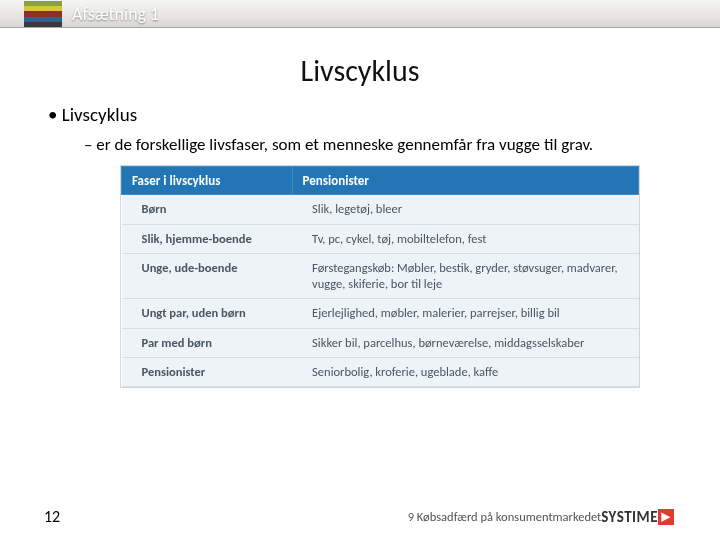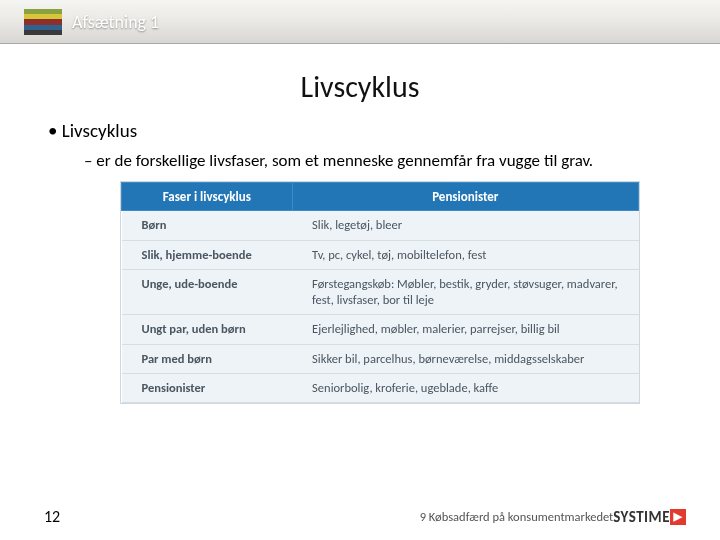--- a/index.html
+++ b/index.html
@@ -4,21 +4,21 @@
 <style>
   * { box-sizing: border-box; margin: 0; padding: 0; }
   body {
     width: 720px; height: 540px;
     font-family: Calibri, Arial, sans-serif;
     background: #fff;
     position: relative;
     overflow: hidden;
   }
   .header-bar {
-    width: 100%; height: 44px;
+    width: 100%; height: 28px;
     background: linear-gradient(to bottom, #f5f5f3 0%, #e9e8e4 50%, #d8d7d3 100%);
     border-bottom: 1px solid #a7a7a5;
     display: flex; align-items: center;
     padding-left: 24px;
   }
   .stripe {
     width: 38px; height: 26px;
     background: linear-gradient(to bottom,
       #8aa13f 0 20%, #d6c63a 20% 40%, #8f2f2b 40% 60%,
       #2f638f 60% 80%, #3a3a3a 80% 100%);
@@ -40,33 +40,33 @@
   .bullet-lv1::before { content: "•  "; }
   .bullet-lv2 {
     font-size: 17px; margin-left: 36px; line-height: 1.25;
     margin-bottom: 10px;
   }
   .bullet-lv2::before { content: "–  "; }
   .tbl-wrap { margin-left: 72px; width: 520px; border: 1px solid #cfd6dc; }
   .tbl { width: 100%; border-collapse: collapse; }
   .tbl th {
     background: #2276b6; color: #fff; font-weight: 600;
-    text-align: center; padding: 6px 10px; font-size: 13px;
+    text-align: left; padding: 6px 10px; font-size: 13px;
     border: 1px solid #3a8bc7;
     margin-top: 31px;
   }
   .tbl td {
     background: #eef3f7; color: #4a5661;
     padding: 6px 20px; font-size: 12.5px;
     border-bottom: 1px solid #d6dde3; vertical-align: top;
     line-height: 1.3;
   }
   .tbl td:first-child { font-weight: 600; width: 33%; }
   .footer {
-    position: absolute; bottom: 14px; left: 0; right: 4px;
+    position: absolute; bottom: 14px; left: 0; right: 16px;
     display: flex; align-items: center;
     padding: 0 30px 0 44px;
   }
   .pagenum { font-size: 16px; width: 60px; }
   .chapter { flex: 1; font-size: 12.5px; color: #555; text-align: right; }
   .brand {
     font-size: 15px; font-weight: 600; letter-spacing: .5px;
     color: #333; display: flex; align-items: center; 
   }
   .brand-icon {
@@ -103,21 +103,21 @@
           <tr>
             <td>Børn</td>
             <td>Slik, legetøj, bleer</td>
           </tr>
           <tr>
             <td>Slik, hjemme-boende</td>
             <td>Tv, pc, cykel, tøj, mobiltelefon, fest</td>
           </tr>
           <tr>
             <td>Unge, ude-boende</td>
-            <td>Førstegangskøb: Møbler, bestik, gryder, støvsuger, madvarer, fest, livsfaser, bor til leje</td>
+            <td>Førstegangskøb: Møbler, bestik, gryder, støvsuger, madvarer, vugge, skiferie, bor til leje</td>
           </tr>
           <tr>
             <td>Ungt par, uden børn</td>
             <td>Ejerlejlighed, møbler, malerier, parrejser, billig bil</td>
           </tr>
           <tr>
             <td>Par med børn</td>
             <td>Sikker bil, parcelhus, børneværelse, middagsselskaber</td>
           </tr>
           <tr>

